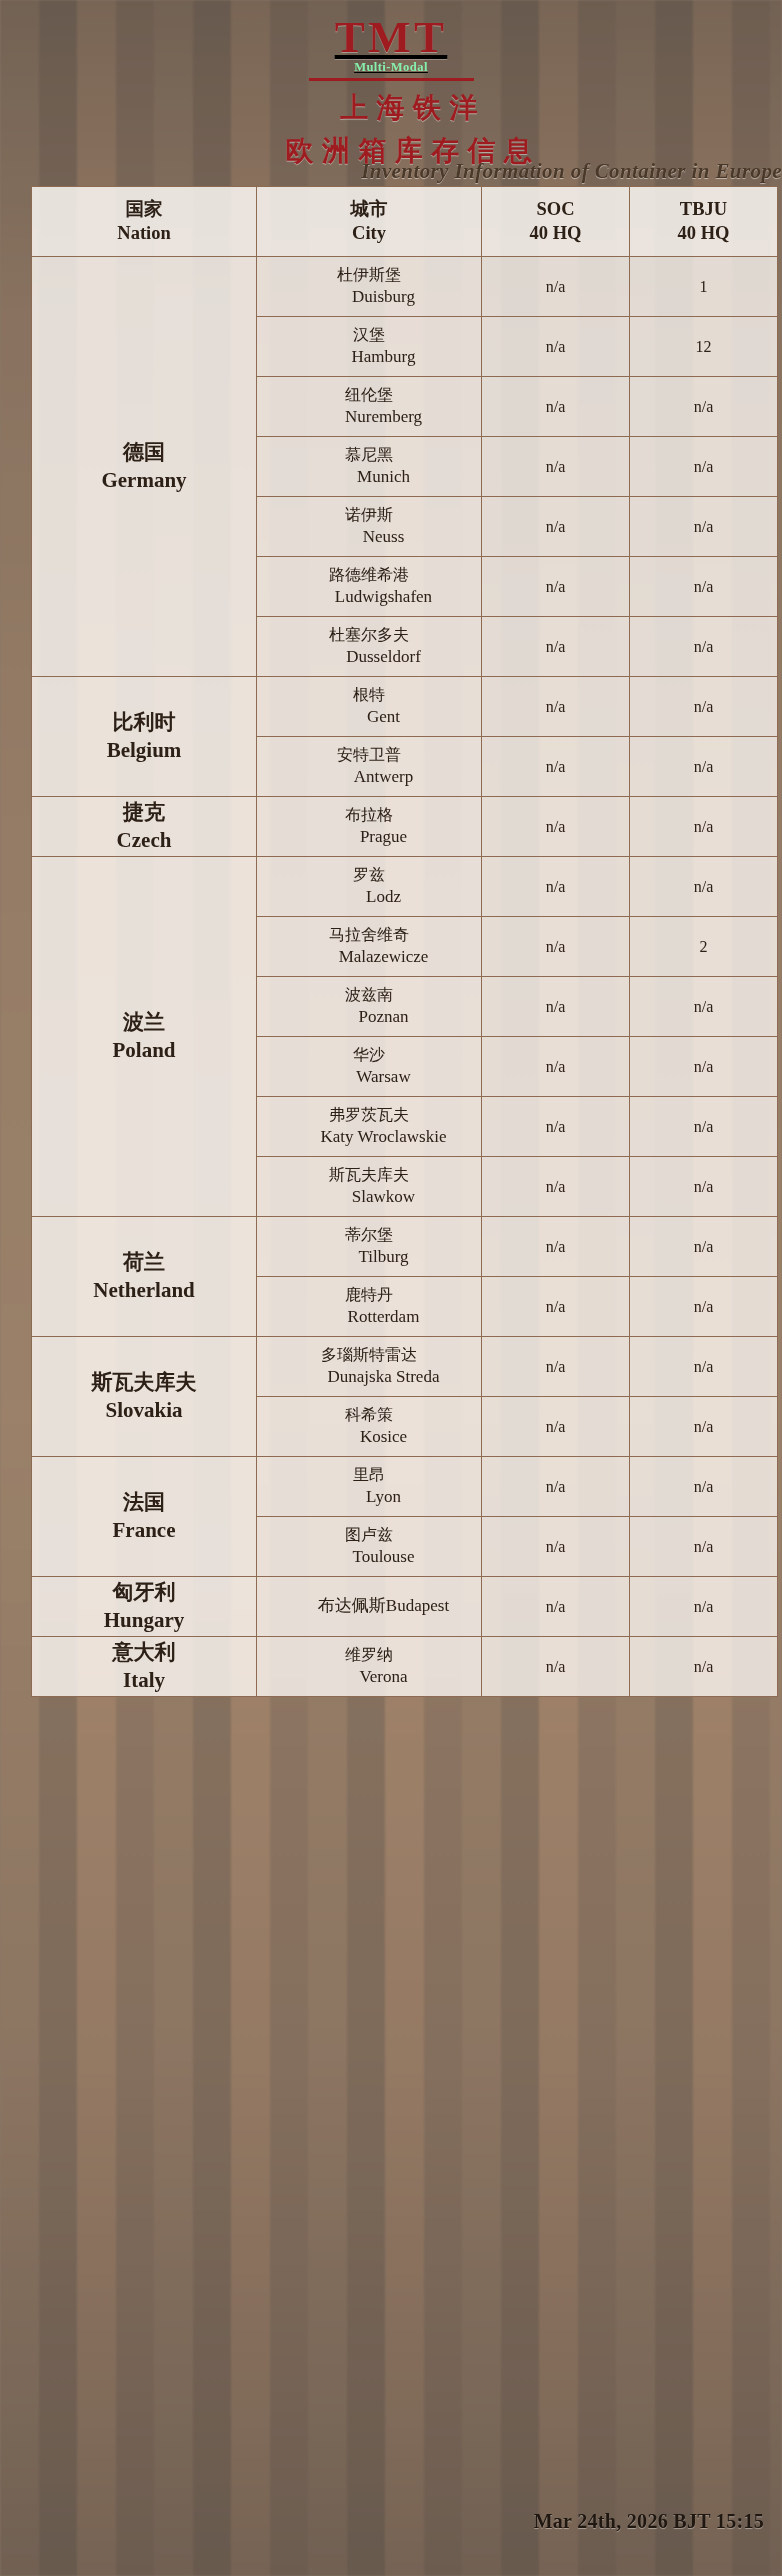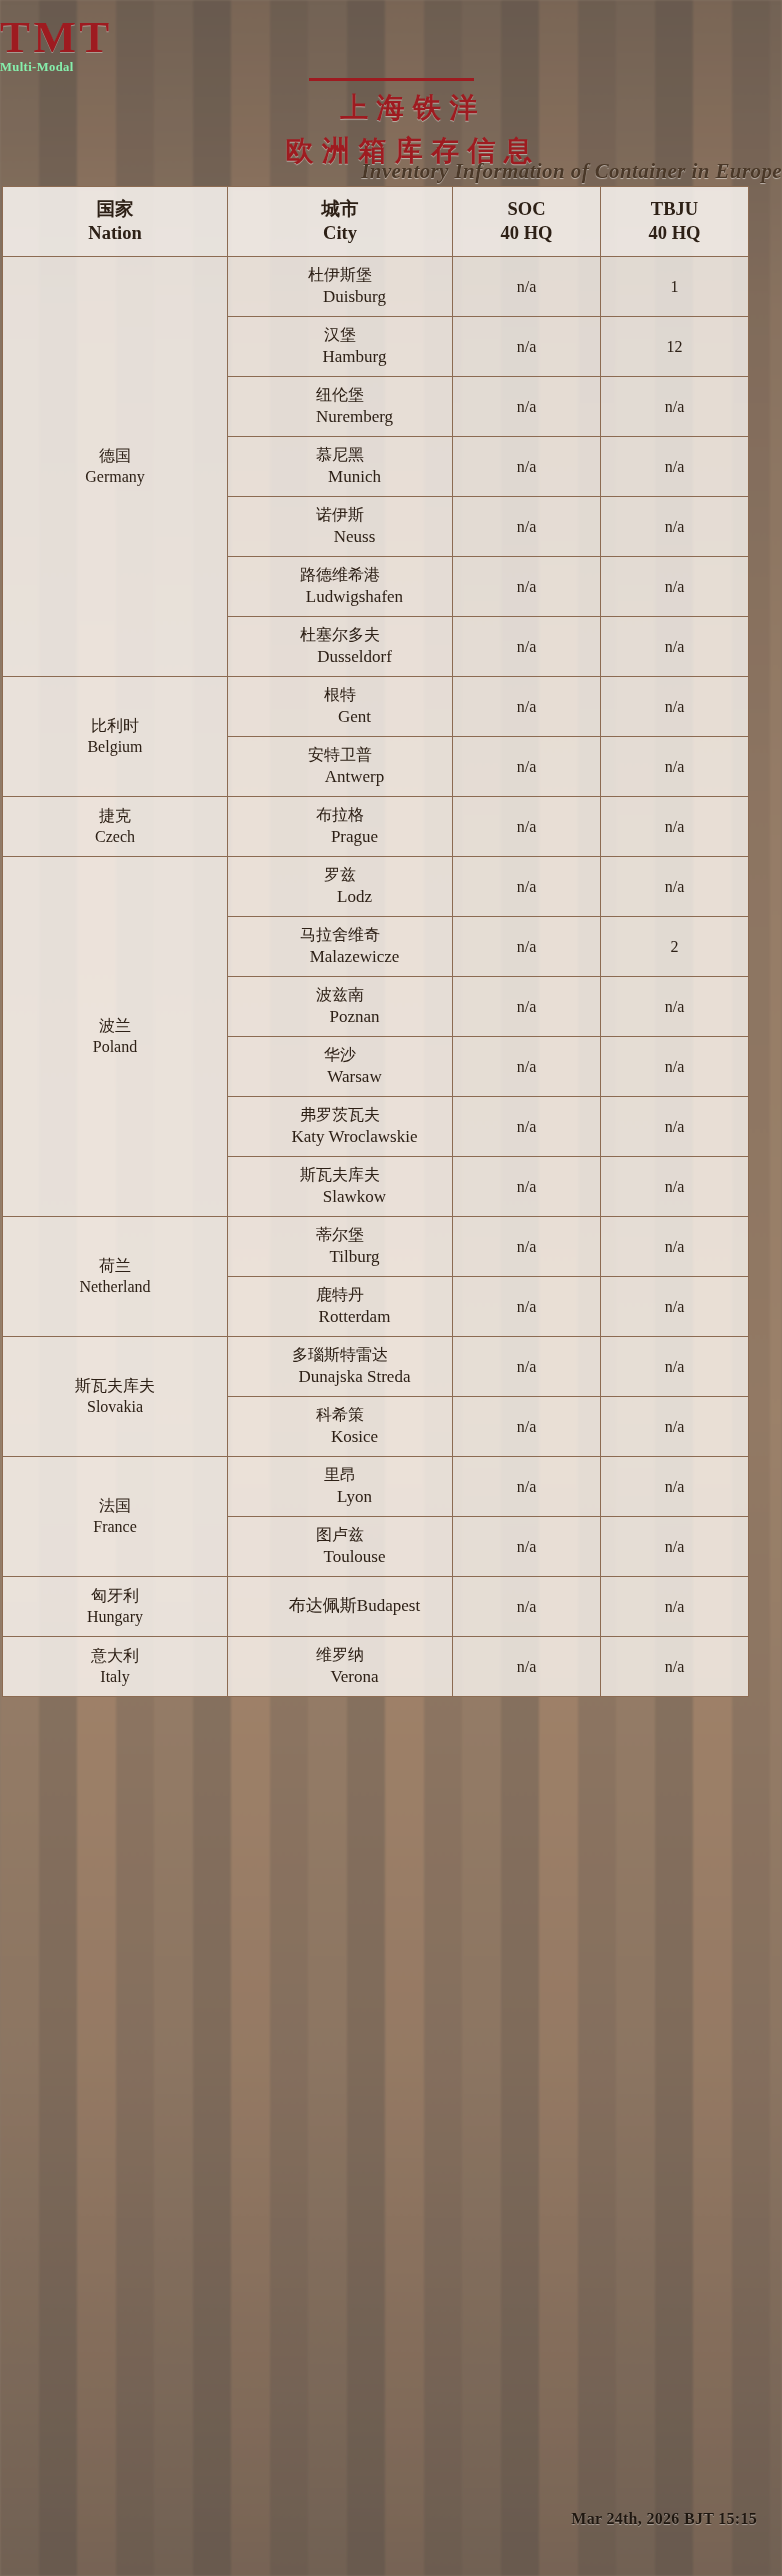--- a/index.html
+++ b/index.html
@@ -41,20 +41,22 @@
     position: absolute;
     inset: 0;
   }
 
   
   .logo-wrap {
     position: absolute;
     top: 15px;
     left: 0;
     right: 0;
+    text-align: center;
+    text-decoration: underline;
   }
   .logo-tmt {
     font-family: "Liberation Serif", serif;
     font-weight: bold;
     font-size: 45px;
     letter-spacing: 3.4px;
     color: #9e1b20;
     line-height: 1;
     text-shadow: 0 0.8px 0 rgba(255,255,255,0.35);
   }
@@ -101,21 +103,21 @@
     font-size: 21px;
     color: #4a3828;
     letter-spacing: 0.4px;
     text-shadow: 0 0.8px 0.8px rgba(255,255,255,0.5);
   }
 
   
   .table-wrap {
     position: absolute;
     top: 186px;
-    left: 2px;
+    left: 31px;
     width: 745px;
   }
   table.inv {
     width: 100%;
     border-collapse: collapse;
     table-layout: fixed;
     background: rgba(255,252,248,0.55);
   }
   table.inv td {
     border: 0.8px solid #8c6b52;
@@ -131,22 +133,22 @@
 
   td.head {
     height: 67px;
     font-weight: bold;
     font-size: 18.5px;
     line-height: 1.25;
     background: rgba(255,252,248,0.62);
     color: #231a12;
   }
   td.nation {
-    font-weight: normal;
-    font-size: 16px;
+    font-weight: bold;
+    font-size: 21px;
     line-height: 1.3;
     background: rgba(255,252,248,0.55);
   }
   td.city {
     font-size: 17px;
     line-height: 1.3;
     background: rgba(255,252,248,0.50);
   }
   td.city .cn { font-size: 16px; }
   td.city .en { font-size: 17px; padding-left: 29px; }
@@ -158,24 +160,24 @@
   td.val.num { color: #2d2016; }
   tr.row { height: 60px; }
 
   .cn { display: block; }
   .en { display: block; }
 
   
   .footer {
     position: absolute;
     top: 2510px;
-    right: 25px;
-    font-family: "Liberation Serif", serif;
-    font-weight: bold;
-    font-size: 16px;
+    right: 18px;
+    font-family: "Liberation Serif", serif;
+    font-weight: bold;
+    font-size: 20px;
     color: #1f1710;
     letter-spacing: 0.3px;
     text-shadow: 0 0.8px 0.8px rgba(255,255,255,0.4);
   }
 </style>
 </head>
 <body>
 
 <div id="bg"></div>
 <div id="bg-veil"></div>

